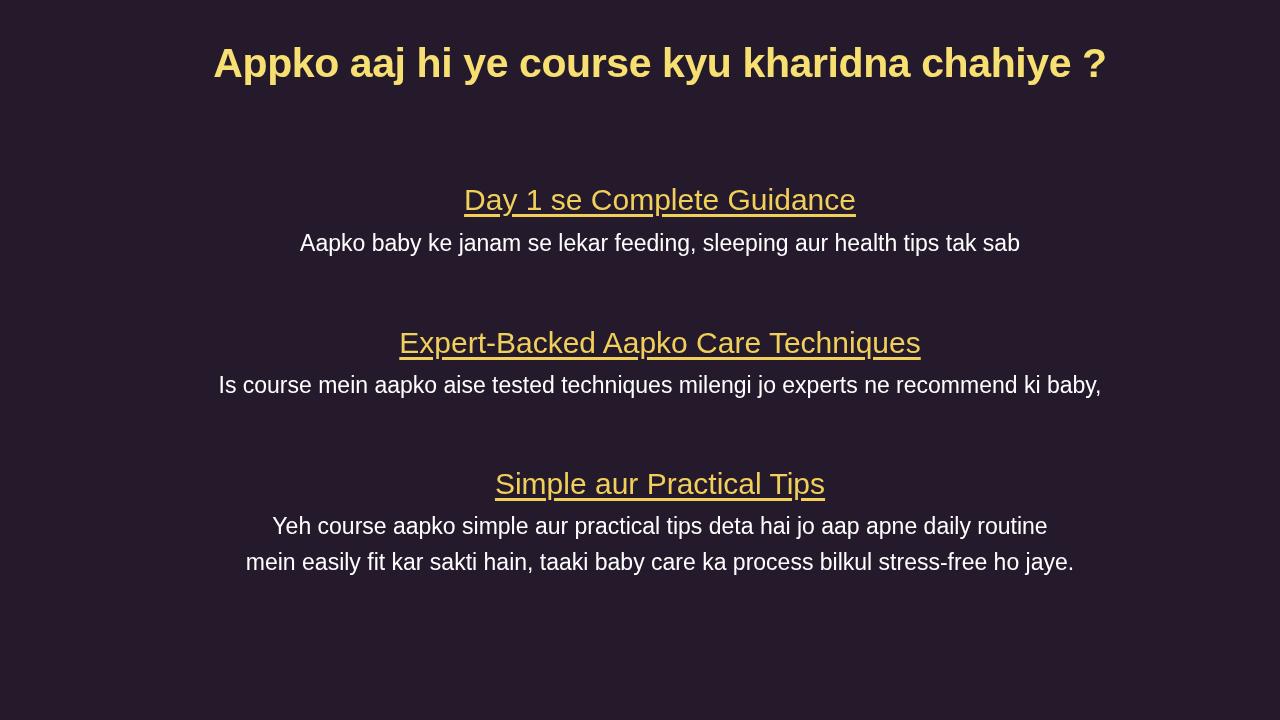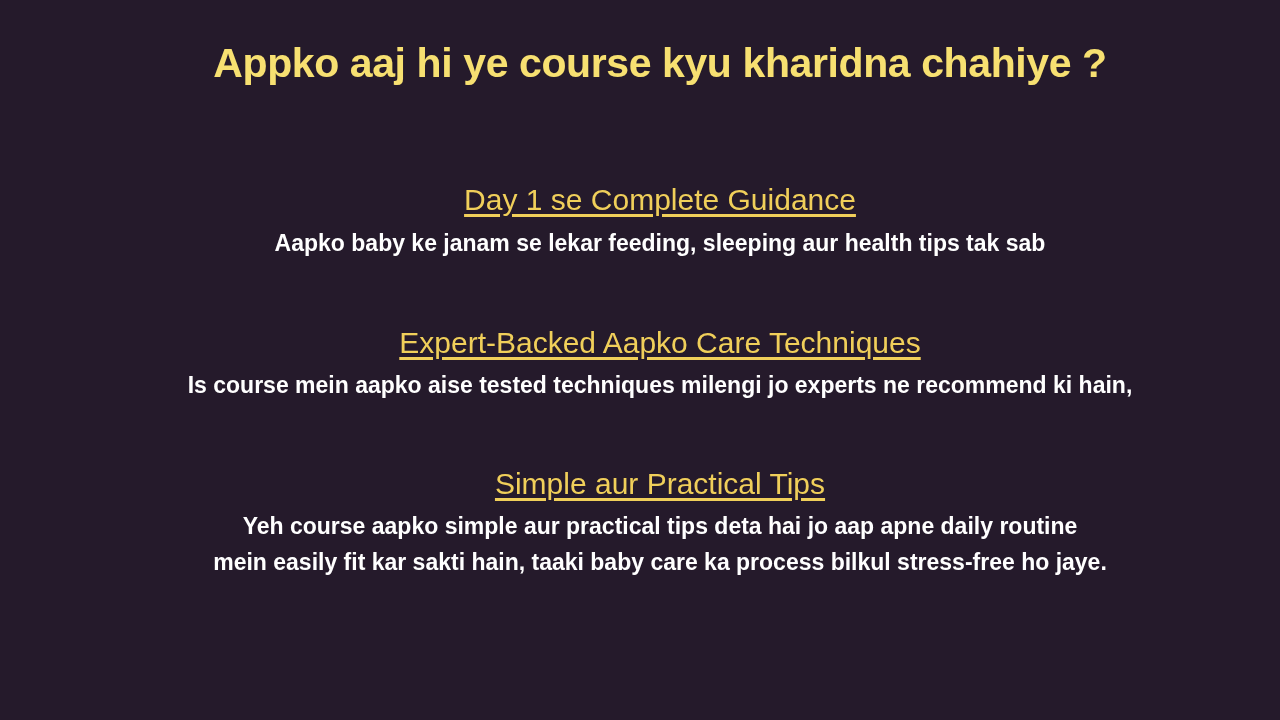--- a/index.html
+++ b/index.html
@@ -56,21 +56,20 @@
   .section-body {
     color: #ffffff;
     font-size: 23px;
     line-height: 1.58;
     max-width: 1180px;
     margin: 0 auto;
     font-weight: normal;
   }
   .section-body .line {
     display: block;
-    font-weight: bold;
   }
   .s1 { margin-bottom: 62px; }
   .s2 { margin-bottom: 60px; }
 </style>
 </head>
 <body>
 
 <div class="slide">
 
   <h1 class="slide-title">Appko aaj hi ye course kyu kharidna chahiye ?</h1>
@@ -80,21 +79,21 @@
     <div class="section s1">
       <div class="section-heading">Day 1 se Complete Guidance </div>
       <div class="section-body">
         <span class="line">Aapko baby ke janam se lekar feeding, sleeping aur health tips tak sab</span>
       </div>
     </div>
 
     <div class="section s2">
       <div class="section-heading">Expert-Backed Aapko Care Techniques</div>
       <div class="section-body">
-        <span class="line">Is course mein aapko aise tested techniques milengi jo experts ne recommend ki hain,</span>
+        <span class="line">Is course mein aapko aise tested techniques milengi jo experts ne recommend ki baby,</span>
       </div>
     </div>
 
     <div class="section s3">
       <div class="section-heading">Simple aur Practical Tips</div>
       <div class="section-body">
         <span class="line">Yeh course aapko simple aur practical tips deta hai jo aap apne daily routine</span>
         <span class="line">mein easily fit kar sakti hain, taaki baby care ka process bilkul stress-free ho jaye.</span>
       </div>
     </div>

